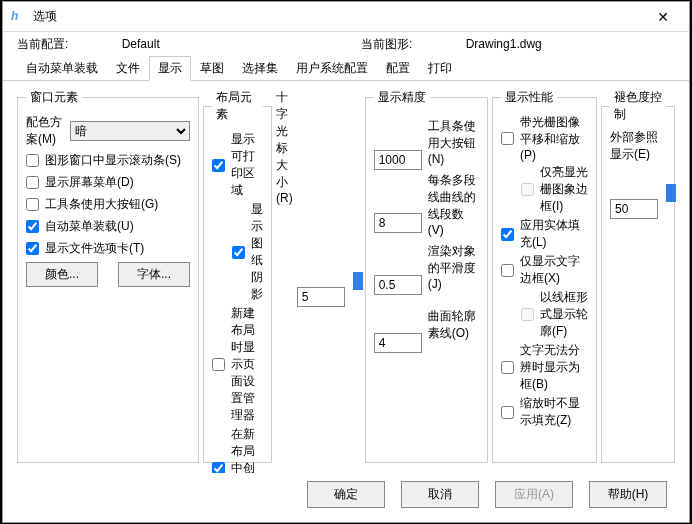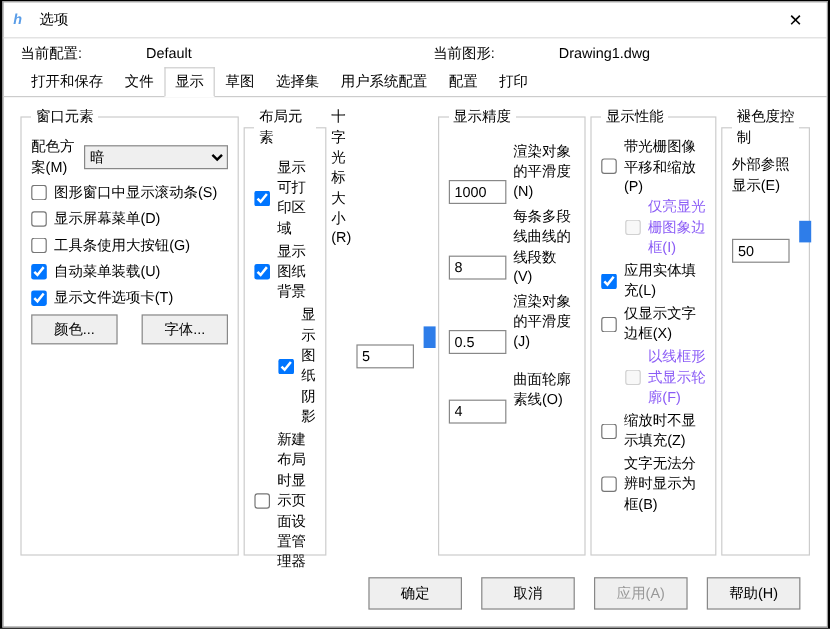--- a/index.html
+++ b/index.html
@@ -24,21 +24,21 @@
 input[type=text] { border: 1px solid #888; padding: 1px 4px; height: 20px; }
 select { border: 1px solid #888; height: 20px; min-width: 120px; }
 .num-input { width: 48px; margin-top: 36px; }
 button { border: 1px solid #888; background: #efefef; padding: 3px 12px; cursor: pointer; min-width: 72px; }
 button:disabled { color: #999; }
 .btn-row { display: flex; gap: 20px; justify-content: center; margin-top: 4px; }
 .slider-row { display: flex; align-items: center; gap: 8px; }
 .slider { position: relative; flex: 1; height: 18px; }
 .slider-track { position: absolute; top: 8px; left: 0; right: 0; height: 2px; background: #ccc; }
 .slider-thumb { position: absolute; top: 2px; width: 10px; height: 18px; background: #2e7de9; }
-.disabled-text { color: #8b5cf6; }
+.disabled-text { color: #000000; }
 .footer { display: flex; justify-content: flex-end; gap: 16px; padding: 8px 22px 14px; margin-left: 17px; }
 .footer button { min-width: 78px; padding: 4px 12px; }
 </style>
 </head>
 <body>
 
 <div class="window">
   <div class="titlebar">
     <span class="title-icon">h</span>
     <span class="title-text">选项</span>
@@ -50,21 +50,21 @@
       <span>当前配置:</span>
       <span class="config-value">Default</span>
     </div>
     <div style="flex:1">
       <span>当前图形:</span>
       <span class="config-value">Drawing1.dwg</span>
     </div>
   </div>
 
   <div class="tabs">
-    <div class="tab">打开和保存</div>
+    <div class="tab">自动菜单装载</div>
     <div class="tab">文件</div>
     <div class="tab active">显示</div>
     <div class="tab">草图</div>
     <div class="tab">选择集</div>
     <div class="tab">用户系统配置</div>
     <div class="tab">配置</div>
     <div class="tab">打印</div>
   </div>
 
   <div class="content">
@@ -100,24 +100,20 @@
           <button>字体...</button>
         </div>
       </fieldset>
 
       <fieldset>
         <legend>布局元素</legend>
         <div class="row">
             <input type="checkbox" checked="" style="">
             <span>显示可打印区域</span>
           </div>
-        <div class="row">
-            <input type="checkbox" checked="" style="">
-            <span>显示图纸背景</span>
-          </div>
         <div class="row indent">
             <input type="checkbox" checked="" style="">
             <span>显示图纸阴影</span>
           </div>
         <div class="row">
             <input type="checkbox" style="">
             <span>新建布局时显示页面设置管理器</span>
           </div>
         <div class="row">
             <input type="checkbox" checked="" style="">
@@ -132,21 +128,21 @@
           <div class="slider-thumb" style="left:5%"></div>
         </div>
       </div>
     </div>
 
     <div class="col">
       <fieldset>
         <legend>显示精度</legend>
         <div class="row">
             <input type="text" class="num-input" value="1000" style="">
-            <span>渲染对象的平滑度(N)</span>
+            <span>工具条使用大按钮(N)</span>
           </div>
         <div class="row">
             <input type="text" class="num-input" value="8" style="">
             <span>每条多段线曲线的线段数(V)</span>
           </div>
         <div class="row">
             <input type="text" class="num-input" value="0.5" style="">
             <span>渲染对象的平滑度(J)</span>
           </div>
         <div class="row">
@@ -172,25 +168,25 @@
         <div class="row">
             <input type="checkbox" style="">
             <span>仅显示文字边框(X)</span>
           </div>
         <div class="row indent">
             <input type="checkbox" disabled="" style="">
             <span class="disabled-text">以线框形式显示轮廓(F)</span>
           </div>
         <div class="row">
             <input type="checkbox" style="">
+            <span>文字无法分辨时显示为框(B)</span>
+          </div>
+        <div class="row">
+            <input type="checkbox" style="">
             <span>缩放时不显示填充(Z)</span>
-          </div>
-        <div class="row">
-            <input type="checkbox" style="">
-            <span>文字无法分辨时显示为框(B)</span>
           </div>
       </fieldset>
 
       <fieldset>
         <legend>褪色度控制</legend>
         <div>外部参照显示(E)</div>
         <div class="slider-row">
           <input type="text" class="num-input" value="50" style="">
           <div class="slider">
               <div class="slider-track"></div>

